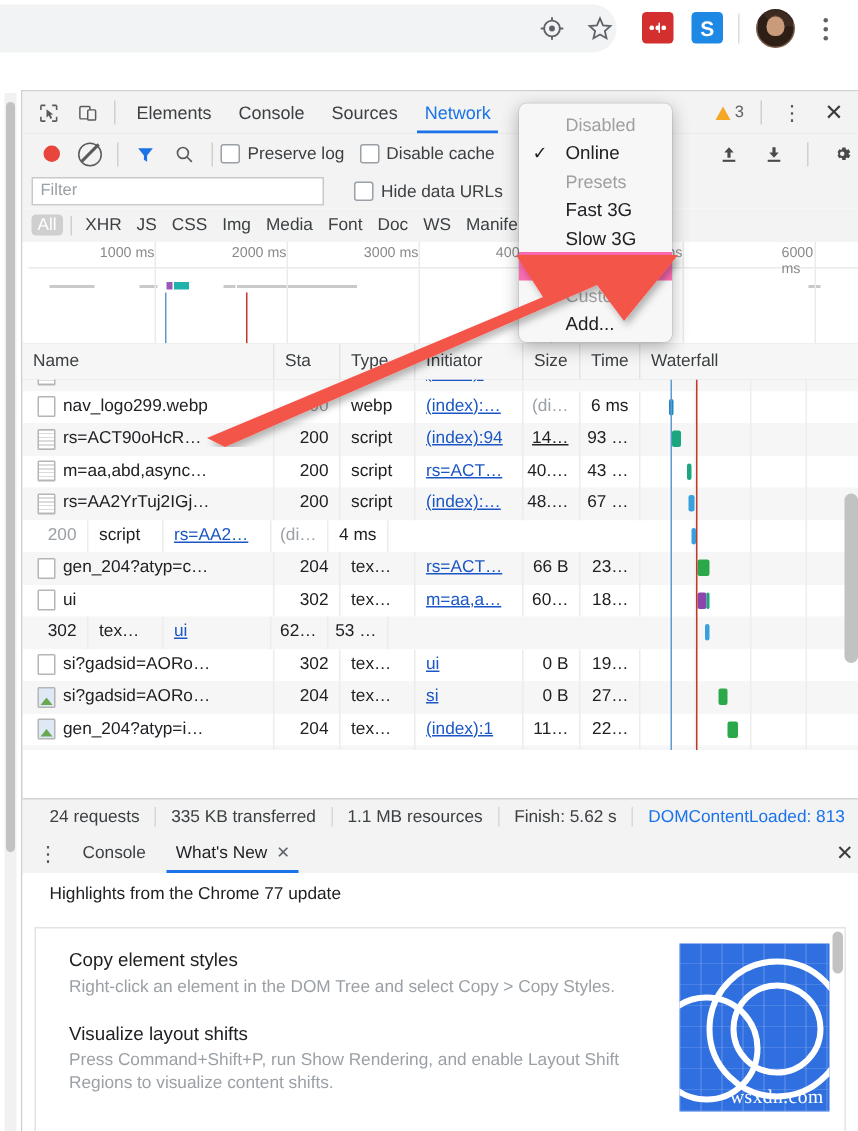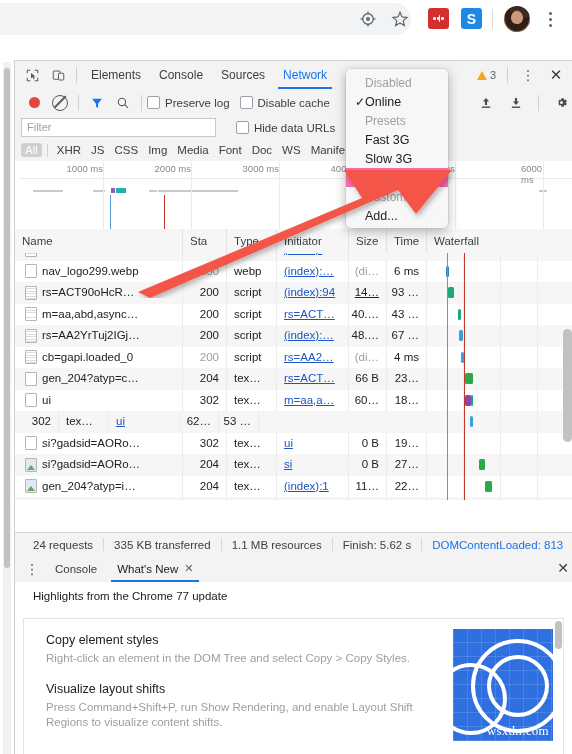--- a/index.html
+++ b/index.html
@@ -224,21 +224,21 @@
   .tbl-scroll .thumb { position:absolute; left:0; top:78px; width:9px; height:113px; background:#c2c2c2; border-radius:5px;}
 
   
   .menu {
     position:absolute; left:346px; top:69px; width:102px; height:151px;
     background:#f7f7f7; border-radius:5px;
     box-shadow:0 3px 12px rgba(0,0,0,.30), 0 0 0 .5px rgba(0,0,0,.10);
     z-index:40; padding:4px 0;
   }
   .mi { height:19px; display:flex; align-items:center; font-size:12.5px; color:#202124;
-        padding-left:19px; position:relative; white-space:nowrap; }
+        padding-left:31px; position:relative; white-space:nowrap; }
   .mi.group { color:#a0a0a0; font-size:12px; }
   .mi.hl { background:#fb6ab0; color:#fff; }
   .mi .check { position:absolute; left:9px; top:3px; font-size:12px; color:#202124; }
 
   
   .arrow-svg { position:absolute; left:130px; top:168px; width:330px; height:130px; z-index:50; }
 </style>
 </head>
 <body>
 
@@ -498,24 +498,20 @@
               <span class="ficon doc"></span>
               <span>rs=AA2YrTuj2IGj…</span>
             </div>
             <div class="cell num" style="width: 44px; text-align: right;">200</div>
             <div class="cell ctr" style="width: 50px;">script</div>
             <div class="cell link" style="width: 72px;">(index):…</div>
             <div class="cell num" style="width: 38px; text-align: right;">48.…</div>
             <div class="cell num" style="width: 40px; text-align: right;">67 …</div>
           </div>
           <div class="rowline odd" style="top: 93.5px;">
-            <div class="cell name" style="width: 168px;">
-              <span class="ficon doc"></span>
-              <span>cb=gapi.loaded_0</span>
-            </div>
             <div class="cell num dim" style="width: 44px; text-align: right;">200</div>
             <div class="cell ctr" style="width: 50px;">script</div>
             <div class="cell link" style="width: 72px;">rs=AA2…</div>
             <div class="cell num dim" style="width: 38px; text-align: right;">(di…</div>
             <div class="cell num" style="width: 40px; text-align: right;">4 ms</div>
           </div>
           <div class="rowline even" style="top: 115px;">
             <div class="cell name" style="width: 168px;">
               <span class="ficon "></span>
               <span>gen_204?atyp=c…</span>

